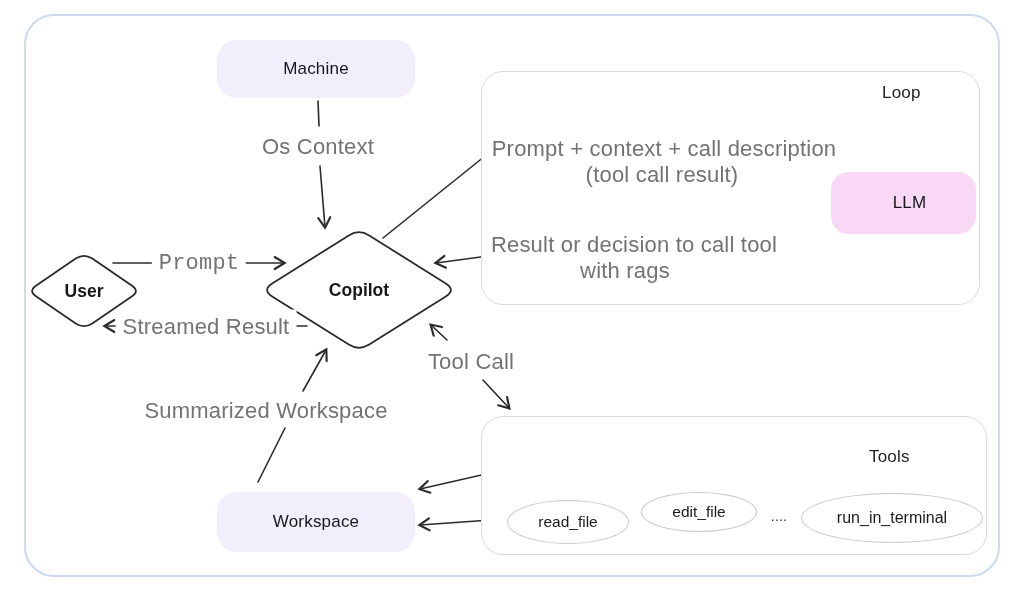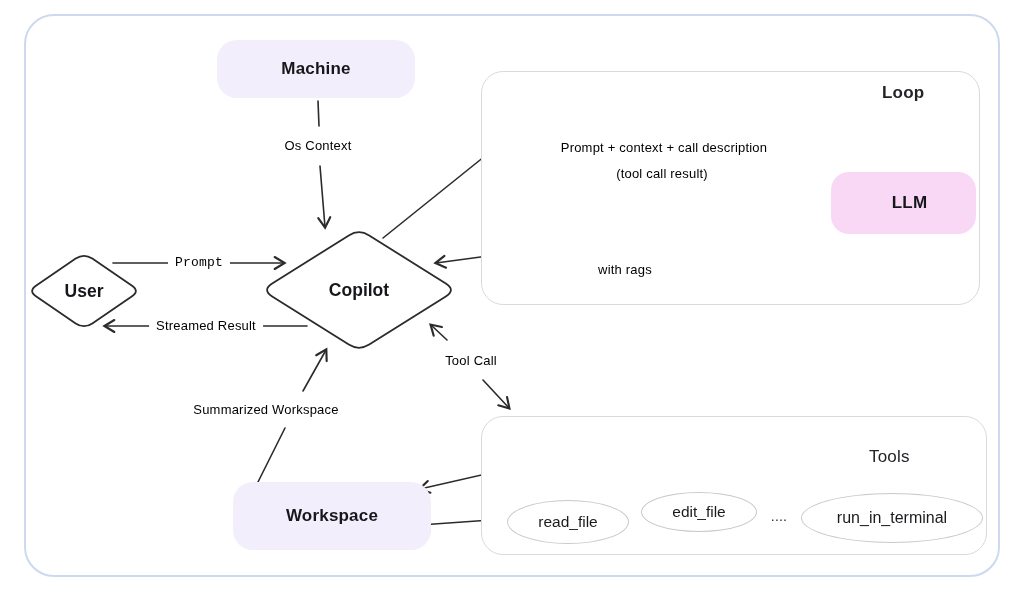--- a/index.html
+++ b/index.html
@@ -6,33 +6,33 @@
   #canvas{
     position:relative;width:1024px;height:609px;background:#ffffff;overflow:hidden;
     font-family:"Liberation Sans","DejaVu Sans",sans-serif;color:#1b1b1f;
   }
   #frame{
     position:absolute;left:24px;top:14px;width:972px;height:559px;
     border:2px solid #ccd9ee;border-radius:30px;background:#ffffff;
   }
   .node{
     position:absolute;display:flex;align-items:center;justify-content:center;
-    font-weight:700;font-size:17px;color:#17171b;letter-spacing:.2px;
+    font-weight:400;font-size:17px;color:#17171b;letter-spacing:.2px;
   }
   .lavender{background:#f2eefb;border-radius:20px;}
   .pink{background:#f8d8f4;border-radius:18px;}
   .container-box{
     position:absolute;border:1.5px solid #dadada;border-radius:22px;background:#ffffff;
   }
   .corner-label{
     position:absolute;font-size:17px;color:#242428;letter-spacing:.2px;
   }
   .edge-label{
     position:absolute;transform:translate(-50%,-50%);
-    font-size:13px;color:#000000;white-space:nowrap;letter-spacing:.2px;text-align:center;
+    font-size:22px;color:#737373;white-space:nowrap;letter-spacing:.2px;text-align:center;
     line-height:1.5;
   }
   .on-line{background:#ffffff;padding:0 7px;}
   .ellipse{
     position:absolute;border:1.5px solid #c9c9c9;border-radius:50%;background:#ffffff;
     display:flex;align-items:center;justify-content:center;
     font-size:15.5px;color:#1b1b1f;white-space:nowrap;
   }
   .diamond-label{
     position:absolute;transform:translate(-50%,-50%);
@@ -87,43 +87,44 @@
       <polyline points="639,497 534,463 420,489" marker-end="url(#arr)"></polyline>
 
       <line x1="505" y1="519" x2="420" y2="525" marker-end="url(#arr)"></line>
     </g>
 
     <path d="M 92.3 258.6 L 131.7 285.4 Q 140 291 131.7 296.6 L 92.3 323.4 Q 84 329 75.7 323.4 L 36.3 296.6 Q 28 291 36.3 285.4 L 75.7 258.6 Q 84 253 92.3 258.6 Z" fill="#ffffff" stroke="#2b2b2b" stroke-width="1.8"></path>
     <path d="M 369.2 235.4 L 445.8 283.6 Q 456 290 445.8 296.4 L 369.2 344.6 Q 359 351 348.8 344.6 L 272.2 296.4 Q 262 290 272.2 283.6 L 348.8 235.4 Q 359 229 369.2 235.4 Z" fill="#ffffff" stroke="#2b2b2b" stroke-width="1.8"></path>
   </svg>
 
   <div class="container-box" style="left:481px;top:71px;width:497px;height:232px;"></div>
-  <div class="corner-label" style="left:882px;top:83px;font-weight:bold;">Loop</div>
+  <div class="corner-label" style="left:882px;top:83px;">Loop</div>
 
   <div class="container-box" style="left:481px;top:416px;width:504px;height:137px;"></div>
   <div class="corner-label" style="left:869px;top:447px;">Tools</div>
 
   <div class="node lavender" style="left:217px;top:40px;width:198px;height:58px;">Machine</div>
 
   <div class="node pink" style="left:831px;top:172px;width:133px;height:62px;padding-left:12px;">LLM</div>
 
-  <div class="node lavender" style="left:217px;top:482px;width:198px;height:68px;margin-left:16px;">Workspace</div>
+  <div class="node lavender" style="left:217px;top:492px;width:198px;height:60px;">Workspace</div>
 
   <div class="diamond-label" style="left:84px;top:291px;">User</div>
   <div class="diamond-label" style="left:359px;top:290px;">Copilot</div>
 
   <div class="ellipse" style="left:507px;top:500px;width:120px;height:42px;">read_file</div>
   <div class="ellipse" style="left:641px;top:492px;width:114px;height:38px;">edit_file</div>
   <div class="edge-label" style="left:779px;top:516px;font-size:14px;color:#2b2b2b;">....</div>
   <div class="ellipse" style="left:801px;top:493px;width:180px;height:48px;font-size:16px;">run_in_terminal</div>
 
   <div class="edge-label" style="left:318px;top:146px;">Os Context</div>
   <div class="edge-label on-line" style="left:199px;top:263px;font-family:Liberation Mono, monospace;">Prompt</div>
   <div class="edge-label on-line" style="left:206px;top:326px;">Streamed Result</div>
   <div class="edge-label" style="left:266px;top:410px;">Summarized Workspace</div>
   <div class="edge-label" style="left:471px;top:361px;">Tool Call</div>
 
   <div class="edge-label" style="left:664px;top:148px;">Prompt + context + call description</div>
   <div class="edge-label" style="left:662px;top:174px;">(tool call result)</div>
+  <div class="edge-label" style="left:634px;top:244px;">Result or decision to call tool</div>
   <div class="edge-label" style="left:625px;top:270px;">with rags</div>
 
 
 </div>
 
 </body></html>

